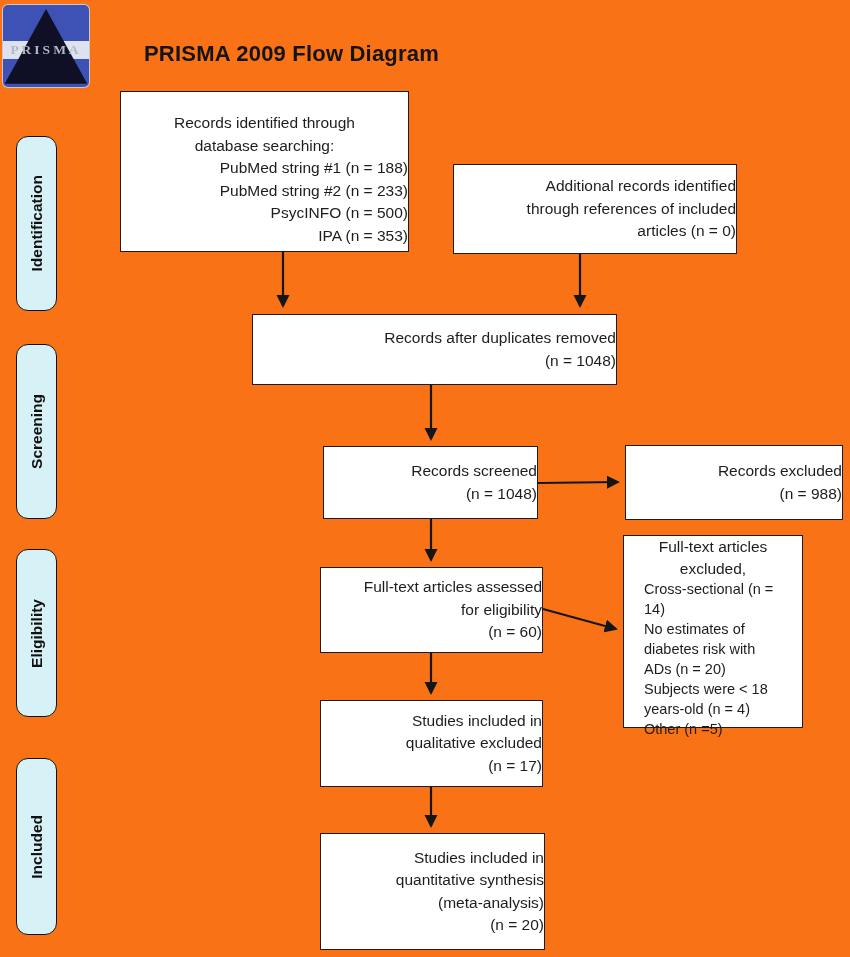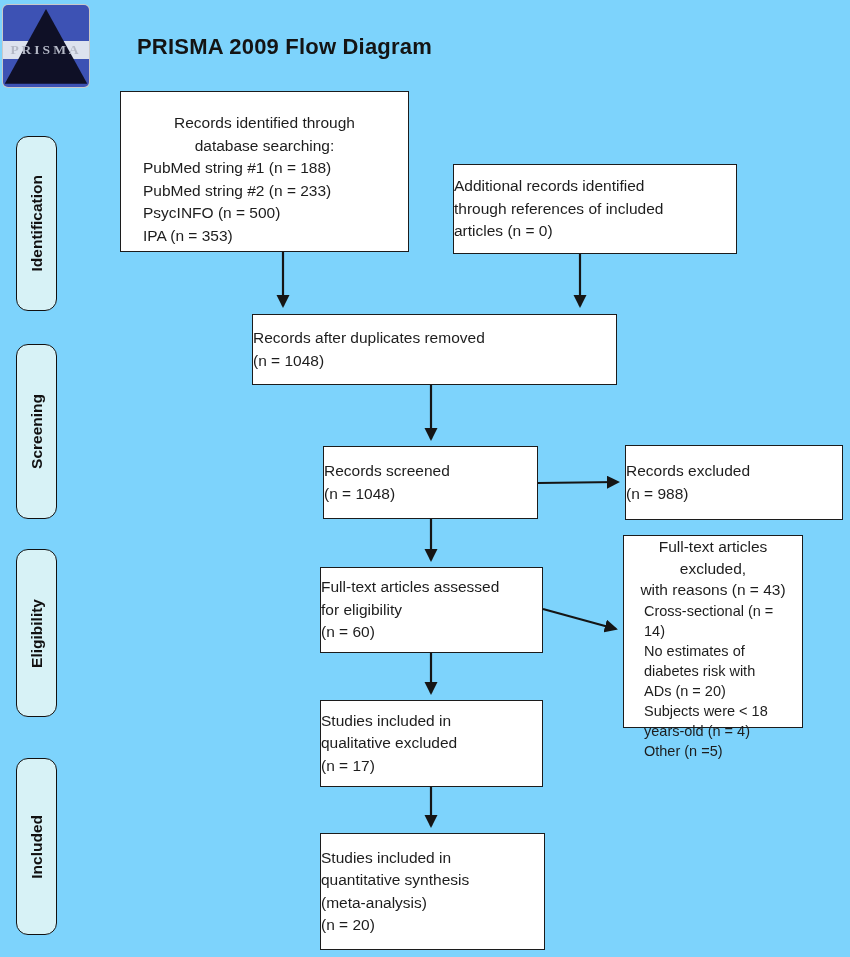--- a/index.html
+++ b/index.html
@@ -1,20 +1,20 @@
 <!DOCTYPE html>
 <html><head>
 <meta charset="utf-8">
 <style>
   html, body { margin: 0; padding: 0; background: #ffffff; }
   .canvas {
     position: relative;
     width: 850px;
     height: 957px;
-    background: #7dd3fc;
+    background: #f97316;
     font-family: "Liberation Sans", sans-serif;
     overflow: hidden;
   }
 
   
   .logo {
     position: absolute; left: 3px; top: 5px;
     width: 86px; height: 82px;
     background: #3d52b4;
     border-radius: 5px;
@@ -42,21 +42,21 @@
     font-family: "Liberation Serif", serif;
     font-weight: bold;
     font-size: 13.5px;
     letter-spacing: 3px;
     color: #b4b8c6;
   }
 
   
   .title {
     position: absolute; left: 136px; top: 33px;
-    margin: 1px;
+    margin: 8px;
     font-size: 22px;
     font-weight: bold;
     color: #141414;
     letter-spacing: 0.2px;
   }
 
   
   .stage {
     position: absolute; left: 16px; width: 41px;
     box-sizing: border-box;
@@ -83,26 +83,26 @@
     position: absolute;
     box-sizing: border-box;
     background: #ffffff;
     border: 1.6px solid #1c1c1c;
     color: #1d1d1d;
     font-size: 15.5px;
     line-height: 22.5px;
   }
   .centerbox {
     display: flex; flex-direction: column;
-    justify-content: center; align-items: flex-start;
+    justify-content: center; align-items: flex-end;
     text-align: center;
   }
   .b1 { left: 120px; top: 91px;  width: 289px; height: 161px; padding-top: 20px; }
   .b1 .head-line { text-align: center; }
-  .b1 .item { text-align: left; padding-left: 22px; }
+  .b1 .item { text-align: right; padding-left: 22px; }
   .b2 { left: 453px; top: 164px; width: 284px; height: 90px; }
   .b3 { left: 252px; top: 314px; width: 365px; height: 71px; }
   .b4 { left: 323px; top: 446px; width: 215px; height: 73px; }
   .b5 { left: 625px; top: 445px; width: 218px; height: 75px; }
   .b6 { left: 320px; top: 567px; width: 223px; height: 86px; }
   .b7 { left: 623px; top: 535px; width: 180px; height: 193px; }
   .b7 .head-line { text-align: center; font-size: 15.5px; line-height: 21.5px; }
   .b7 .reason { text-align: left; font-size: 14.5px; line-height: 20px; padding-left: 20px; padding-right: 24px; }
   .b8 { left: 320px; top: 700px; width: 223px; height: 87px; }
   .b9 { left: 320px; top: 833px; width: 225px; height: 117px; }
@@ -173,21 +173,20 @@
   </div>
 
   <div class="flowbox b6 centerbox">
     <div>Full-text articles assessed</div>
     <div>for eligibility</div>
     <div>(n = 60)</div>
   </div>
 
   <div class="flowbox b7">
     <div class="head-line">Full-text articles excluded,</div>
-    <div class="head-line">with reasons (n = 43)</div>
     <div class="reason">Cross-sectional (n = 14)</div>
     <div class="reason">No estimates of diabetes risk with ADs (n = 20)</div>
     <div class="reason">Subjects were &lt; 18 years-old (n = 4)</div>
     <div class="reason">Other (n =5)</div>
   </div>
 
   <div class="flowbox b8 centerbox">
     <div>Studies included in</div>
     <div>qualitative excluded</div>
     <div>(n = 17)</div>

